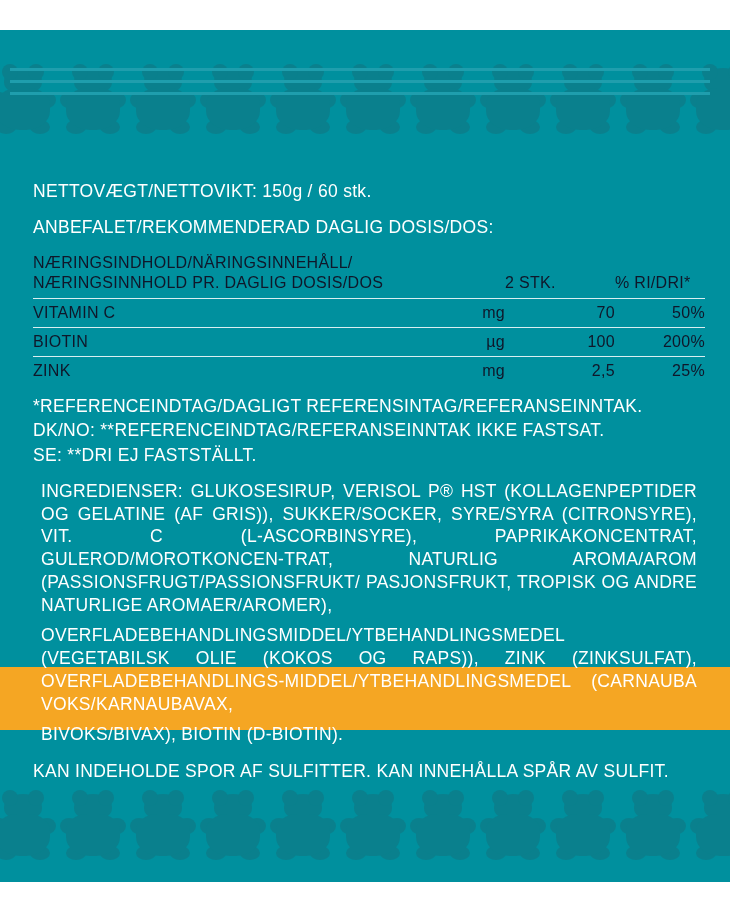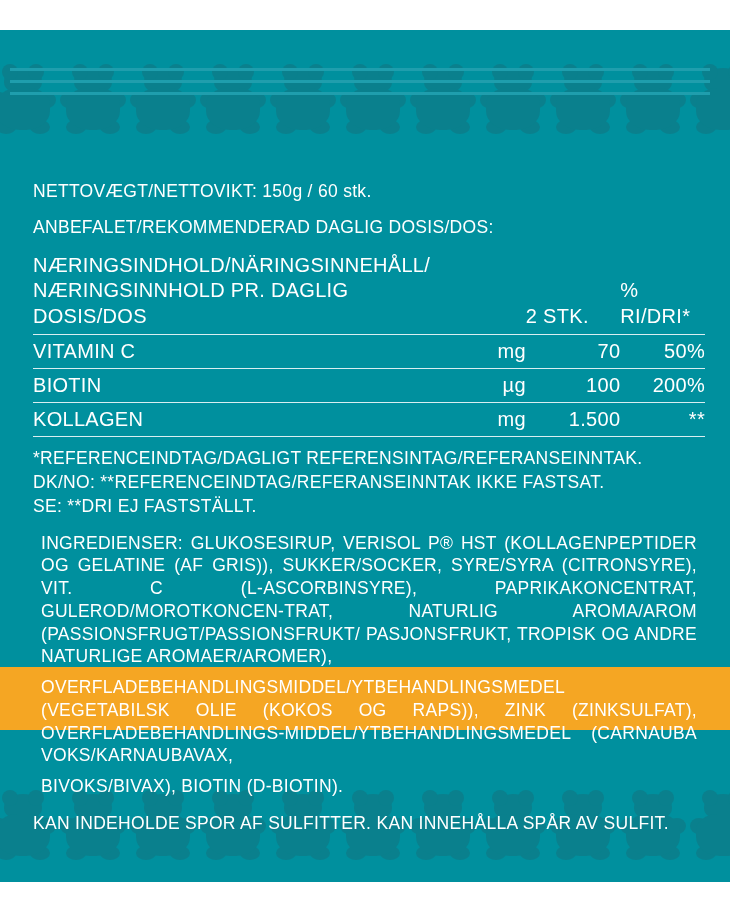--- a/index.html
+++ b/index.html
@@ -92,22 +92,22 @@
   .line {
     margin: 0 0 2px 0;
     line-height: 1.28;
     white-space: pre-wrap;
   }
   .block { margin-bottom: 14px; }
 
   table.nutri {
     width: 672px;
     border-collapse: collapse;
-    color: #ffffff;
-    font-size: 20px;
+    color: #0f172a;
+    font-size: 16px;
     margin-top: 13px;
   }
   table.nutri th {
     text-align: left;
     font-weight: normal;
     padding: 0 0 4px 0;
     vertical-align: bottom;
     line-height: 1.28;
   }
   table.nutri td {
@@ -362,25 +362,25 @@
           <td class="unit">mg</td>
           <td class="amount">70</td>
           <td class="ri">50%</td>
         </tr>
         <tr>
           <td class="name">BIOTIN</td>
           <td class="unit">µg</td>
           <td class="amount">100</td>
           <td class="ri">200%</td>
         </tr>
-        <tr class="last">
-          <td class="name">KOLLAGEN</td>
+        <tr>
+          <td class="name">ZINK</td>
           <td class="unit">mg</td>
-          <td class="amount">1.500</td>
-          <td class="ri">**</td>
+          <td class="amount">2,5</td>
+          <td class="ri">25%</td>
         </tr>
       </tbody>
     </table>
 
     <div class="footnotes">
       <p class="line">*REFERENCEINDTAG/DAGLIGT REFERENSINTAG/REFERANSEINNTAK.</p>
       <p class="line">DK/NO: **REFERENCEINDTAG/REFERANSEINNTAK IKKE FASTSAT.</p>
       <p class="line">SE: **DRI EJ FASTSTÄLLT.</p>
     </div>
 

